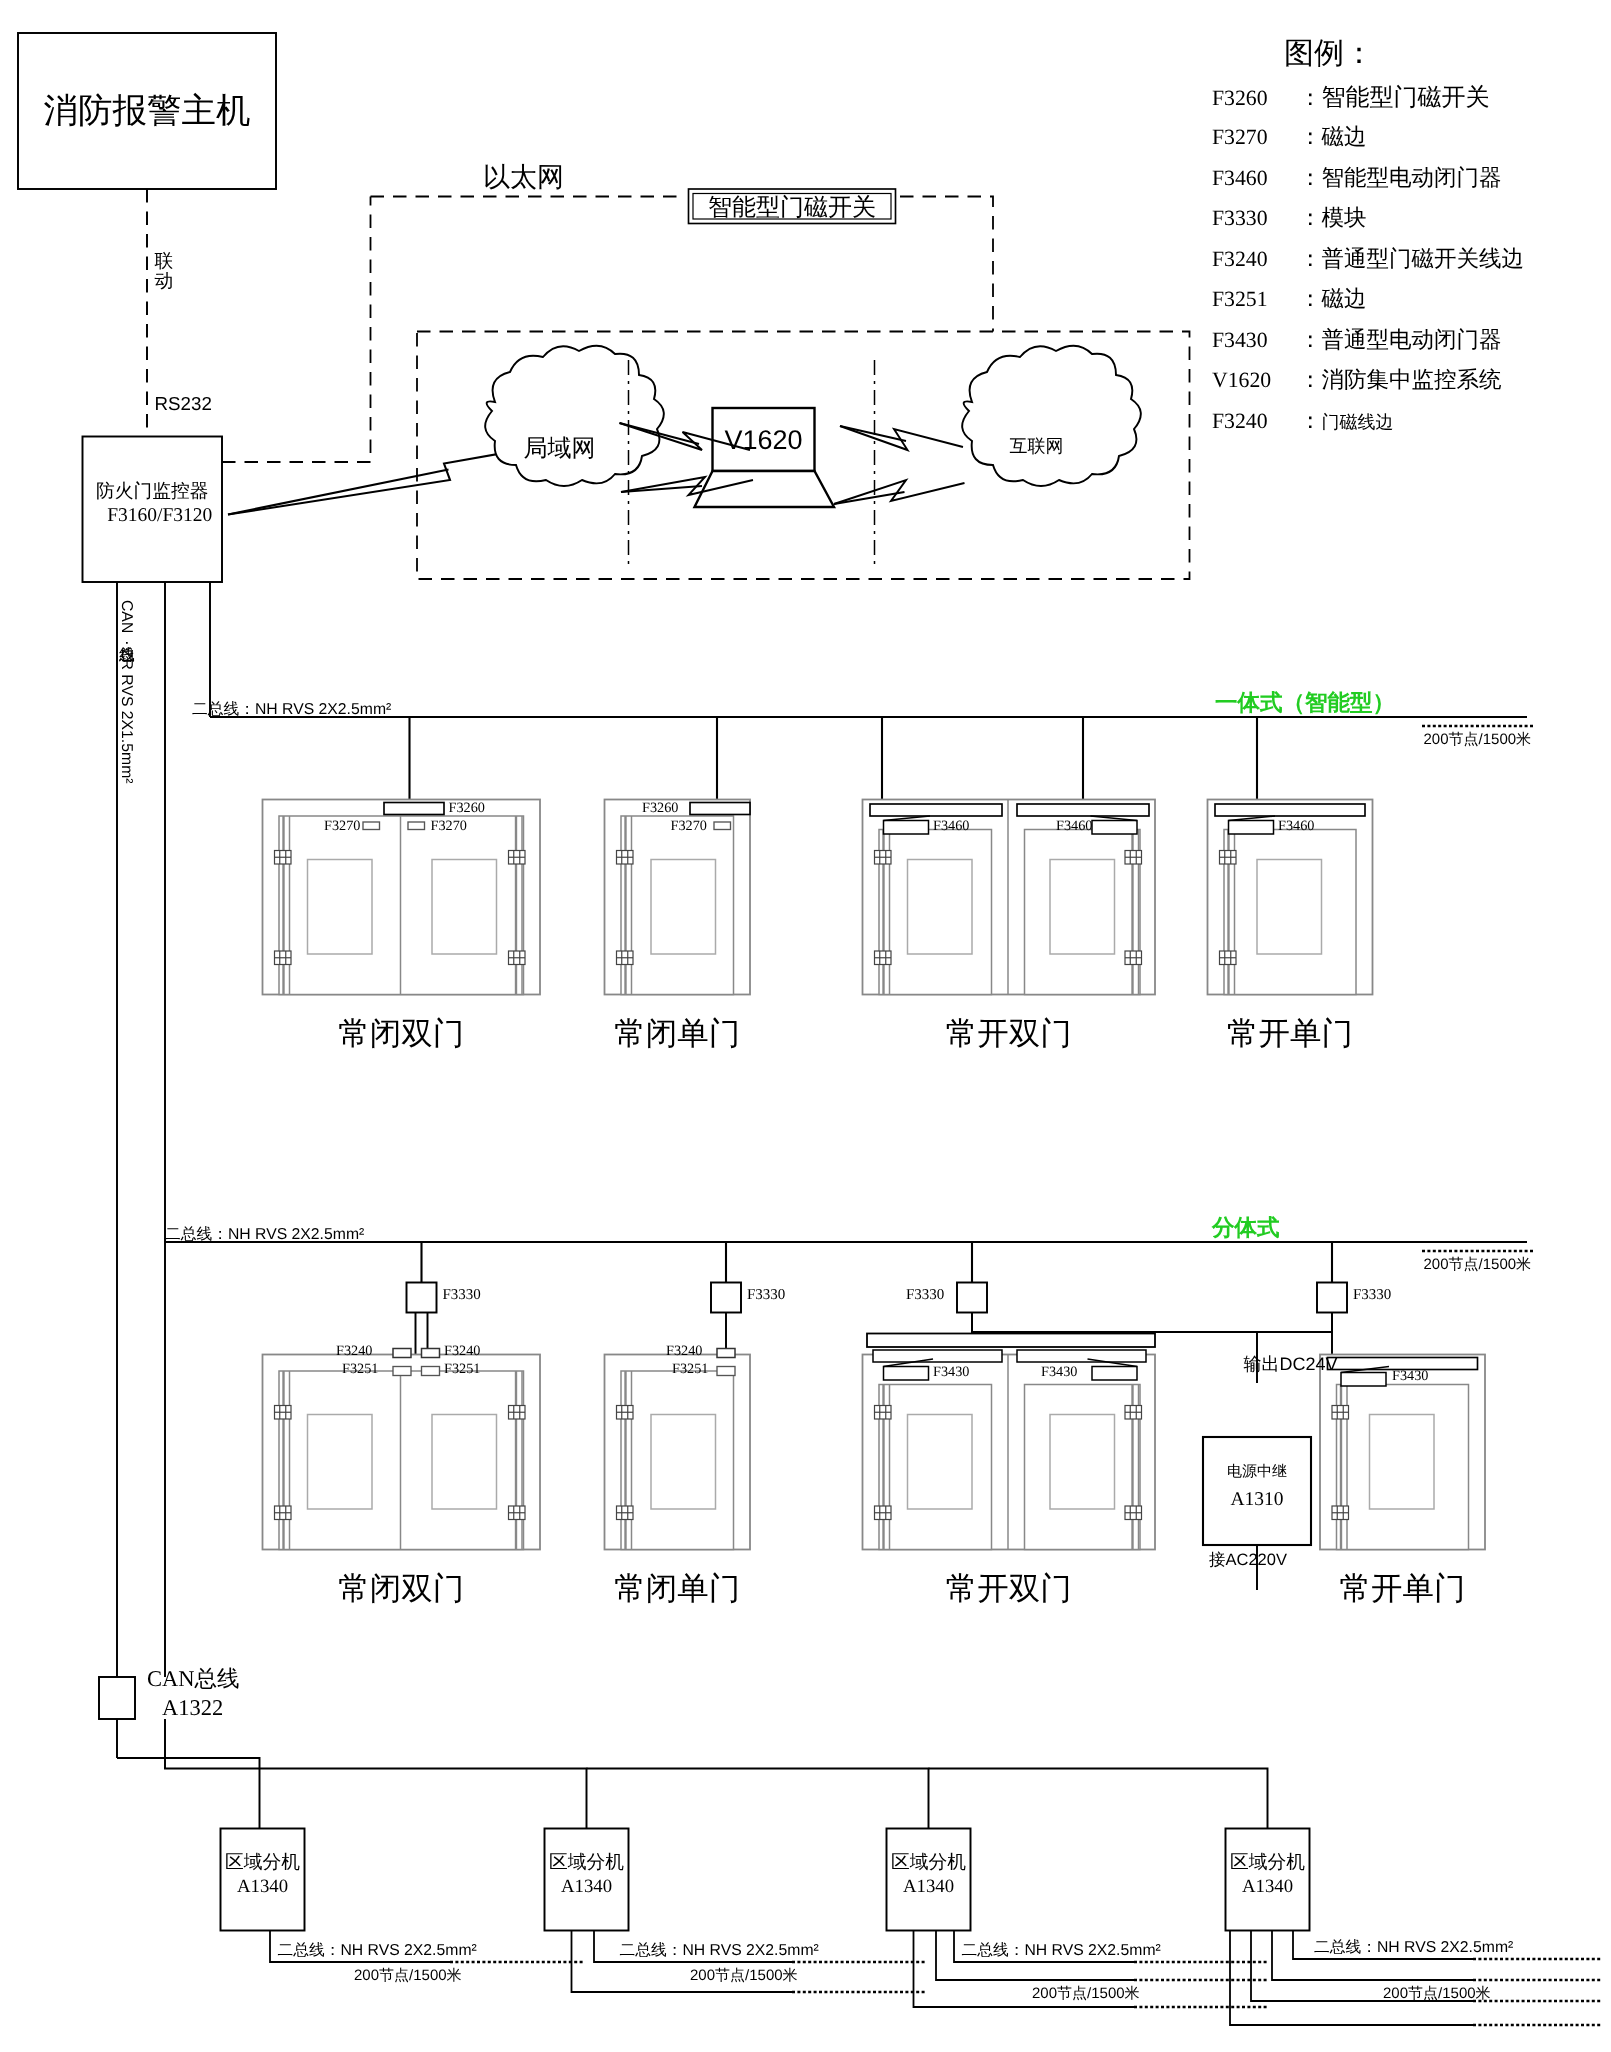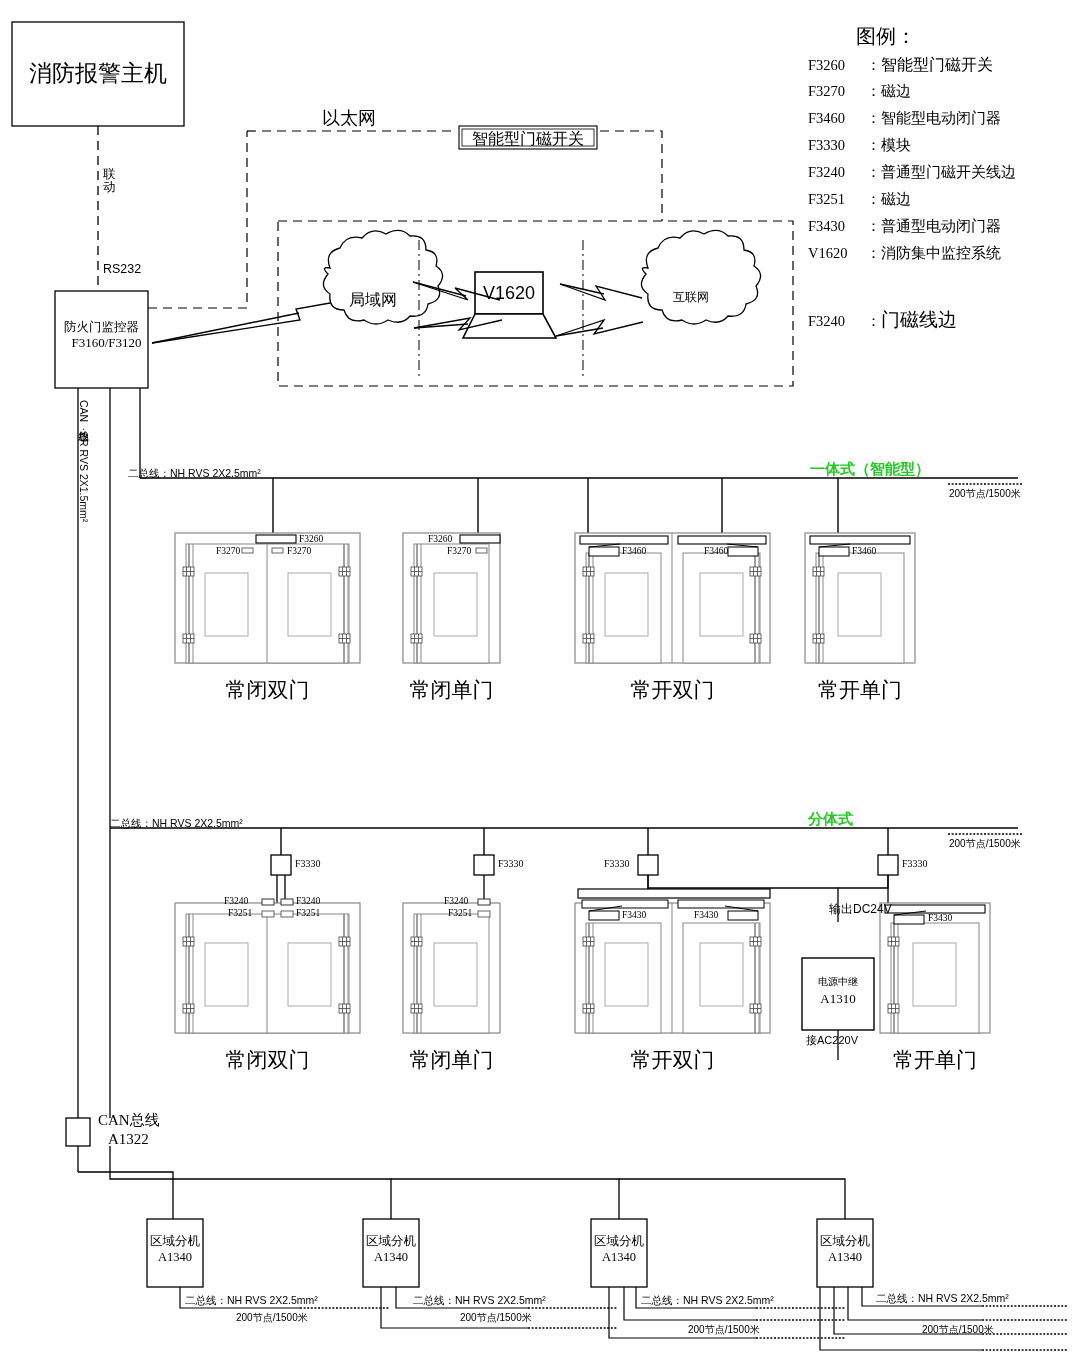--- a/index.html
+++ b/index.html
@@ -423,17 +423,17 @@
     <span class="sans" style="font-size:15px;">普通型电动闭门器</span>
   </div>
   <div style="display:flex;align-items:baseline;height:27px;">
     <span class="serif" style="font-size:14.5px;width:58px;display:inline-block;">V1620</span>
     <span class="sans" style="font-size:15px;">：</span>
     <span class="sans" style="font-size:15px;">消防集中监控系统</span>
   </div>
   <div style="display:flex;align-items:baseline;height:27px;">
     <span class="serif" style="font-size:14.5px;width:58px;display:inline-block;">F3240</span>
     <span class="sans" style="font-size:15px;">：</span>
-    <span class="sans" style="font-size:19px;margin-top:36px;">门磁线边</span>
+    <span class="sans" style="font-size:12px;">门磁线边</span>
   </div>
 </div>
 
 </div>
 
 </body></html>

